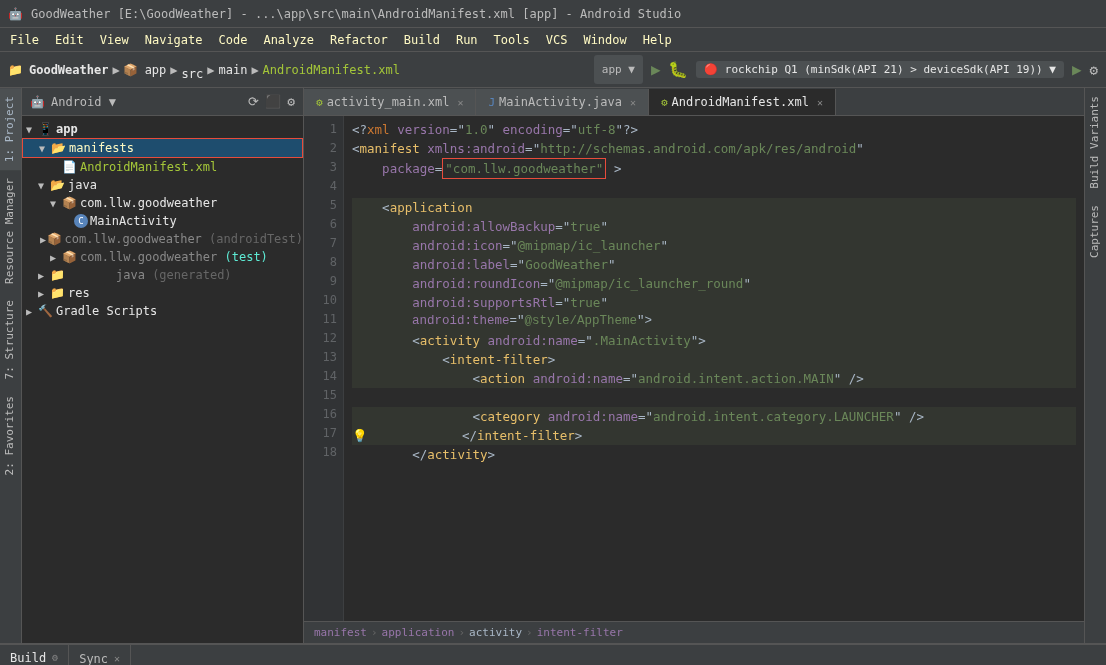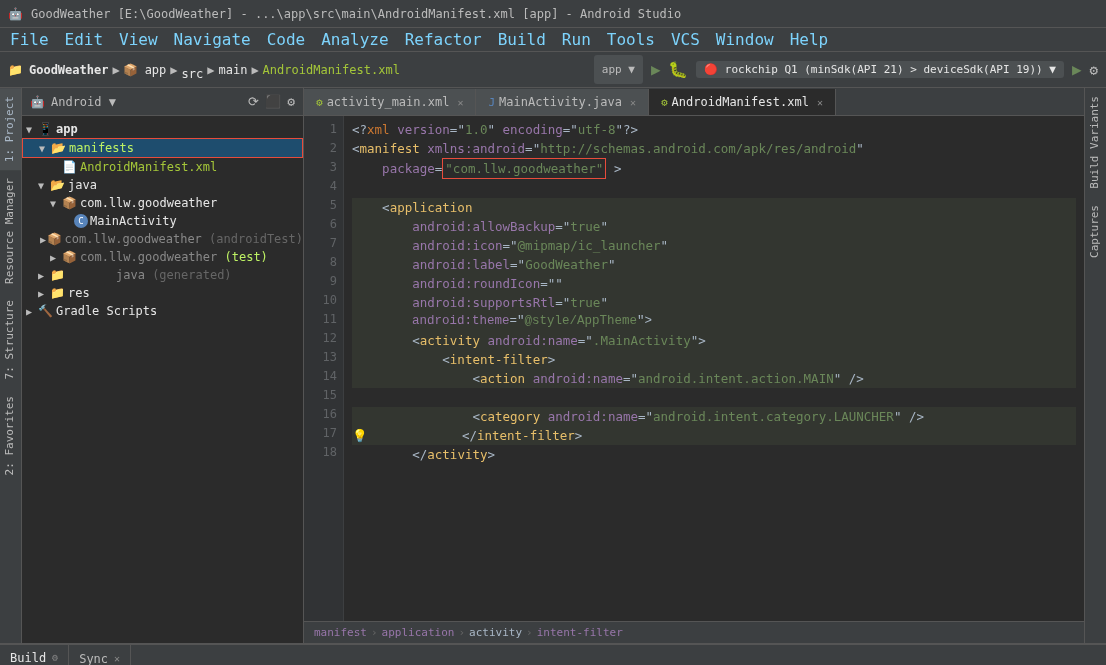--- a/index.html
+++ b/index.html
@@ -3,21 +3,21 @@
   <meta charset="utf-8">
   <style>
     * { margin: 0; padding: 0; box-sizing: border-box; }
     body { width: 1106px; height: 665px; background: #2b2b2b; font-family: 'Consolas', 'Monaco', monospace; font-size: 12px; color: #a9b7c6; overflow: hidden; }
 
     
     #titlebar { background: #3c3f41; height: 28px; display: flex; align-items: center; padding: 0 8px; font-size: 12px; color: #bbbbbb; border-bottom: 1px solid #555; }
 
     
     #menubar { background: #3c3f41; height: 24px; display: flex; align-items: center; padding: 0 4px; border-bottom: 1px solid #555; gap: 4px; }
-    #menubar span { font-size: 16px; color: #7dd3fc; padding: 0 6px; cursor: pointer; }
+    #menubar span { font-size: 12px; color: #fef9c3; padding: 0 6px; cursor: pointer; }
 
     
     #toolbar { background: #3c3f41; height: 36px; display: flex; align-items: center; padding: 0 8px; border-bottom: 1px solid #555; gap: 6px; font-size: 12px; color: #bbbbbb; }
     .toolbar-breadcrumb { display: flex; align-items: center; gap: 4px; }
     .toolbar-breadcrumb span { color: #bbbbbb; font-size: 12px; }
     .toolbar-sep { color: #666; }
     .toolbar-right { margin-left: auto; display: flex; align-items: center; gap: 8px; }
     .run-config { background: #4c5052; padding: 8px 8px; border-radius: 3px; color: #bbbbbb; font-size: 11px; }
     .run-btn { color: #6a8759; font-size: 16px; cursor: pointer; }
     .device-selector { background: #4c5052; padding: 2px 8px; border-radius: 3px; font-size: 11px; color: #e6e6e6; }
@@ -168,21 +168,21 @@
         <span class="tree-indent" style="width:4px;"></span>
         <span class="expand-arrow">▼</span>
         <span class="tree-icon module-icon">📱</span>
         <span style="color:#e6e6e6;font-weight:bold;">app</span>
       </div>
 
       <div class="tree-item manifests-selected" style="padding-left:0;">
         <span class="tree-indent" style="width:16px;"></span>
         <span class="expand-arrow">▼</span>
         <span class="tree-icon folder-icon">📂</span>
-        <span style="color:#bef264;text-align:center;">manifests</span>
+        <span style="color:#fef9c3;text-align:center;">manifests</span>
       </div>
 
       <div class="tree-item">
         <span class="tree-indent" style="width:40px;"></span>
         <span class="tree-icon xml-icon">📄</span>
         <span style="color:#a4c639;">AndroidManifest.xml</span>
       </div>
 
       <div class="tree-item">
         <span class="tree-indent" style="width:16px;"></span>
@@ -208,21 +208,21 @@
         <span class="tree-indent" style="width:28px;"></span>
         <span class="expand-arrow">▶</span>
         <span class="tree-icon" style="color:#dcad16;">📦</span>
         <span style="color:#888;">com.llw.goodweather <span style="color:#666;text-align:right;">(androidTest)</span></span>
       </div>
 
       <div class="tree-item">
         <span class="tree-indent" style="width:28px;"></span>
         <span class="expand-arrow">▶</span>
         <span class="tree-icon" style="color:#dcad16;">📦</span>
-        <span style="color:#888;">com.llw.goodweather <span style="color:#bef264;">(test)</span></span>
+        <span style="color:#888;">com.llw.goodweather <span style="color:#5eead4;">(test)</span></span>
       </div>
 
       <div class="tree-item">
         <span class="tree-indent" style="width:16px;"></span>
         <span class="expand-arrow">▶</span>
         <span class="tree-icon" style="color:#dcad16;">📁</span>
         <span style="color:#888;margin-left:48px;">java <span style="color:#666;">(generated)</span></span>
       </div>
 
       <div class="tree-item">
@@ -309,21 +309,21 @@
 
         <div class="code-line" style="background:rgba(100,120,80,0.15);">
           <span>&nbsp;&nbsp;&nbsp;&nbsp;&nbsp;&nbsp;&nbsp;&nbsp;</span><span class="xml-attr">android:icon</span><span class="xml-punct">="</span><span class="xml-value">@mipmap/ic_launcher</span><span class="xml-punct">"</span>
         </div>
 
         <div class="code-line" style="background:rgba(100,120,80,0.15);">
           <span>&nbsp;&nbsp;&nbsp;&nbsp;&nbsp;&nbsp;&nbsp;&nbsp;</span><span class="xml-attr">android:label</span><span class="xml-punct">="</span><span class="xml-value">GoodWeather</span><span class="xml-punct">"</span>
         </div>
 
         <div class="code-line" style="background:rgba(100,120,80,0.15);">
-          <span>&nbsp;&nbsp;&nbsp;&nbsp;&nbsp;&nbsp;&nbsp;&nbsp;</span><span class="xml-attr">android:roundIcon</span><span class="xml-punct">="</span><span class="xml-punct">"</span>
+          <span>&nbsp;&nbsp;&nbsp;&nbsp;&nbsp;&nbsp;&nbsp;&nbsp;</span><span class="xml-attr">android:roundIcon</span><span class="xml-punct">="</span><span class="xml-value">@mipmap/ic_launcher_round</span><span class="xml-punct">"</span>
         </div>
 
         <div class="code-line" style="background:rgba(100,120,80,0.15);">
           <span>&nbsp;&nbsp;&nbsp;&nbsp;&nbsp;&nbsp;&nbsp;&nbsp;</span><span class="xml-attr">android:supportsRtl</span><span class="xml-punct">="</span><span class="xml-value">true</span><span class="xml-punct">"</span>
         </div>
 
         <div class="code-line" style="background:rgba(100,120,80,0.15);font-family:Liberation Mono, monospace;">
           <span>&nbsp;&nbsp;&nbsp;&nbsp;&nbsp;&nbsp;&nbsp;&nbsp;</span><span class="xml-attr">android:theme</span><span class="xml-punct">="</span><span class="xml-value">@style/AppTheme</span><span class="xml-punct">"&gt;</span>
         </div>
 

